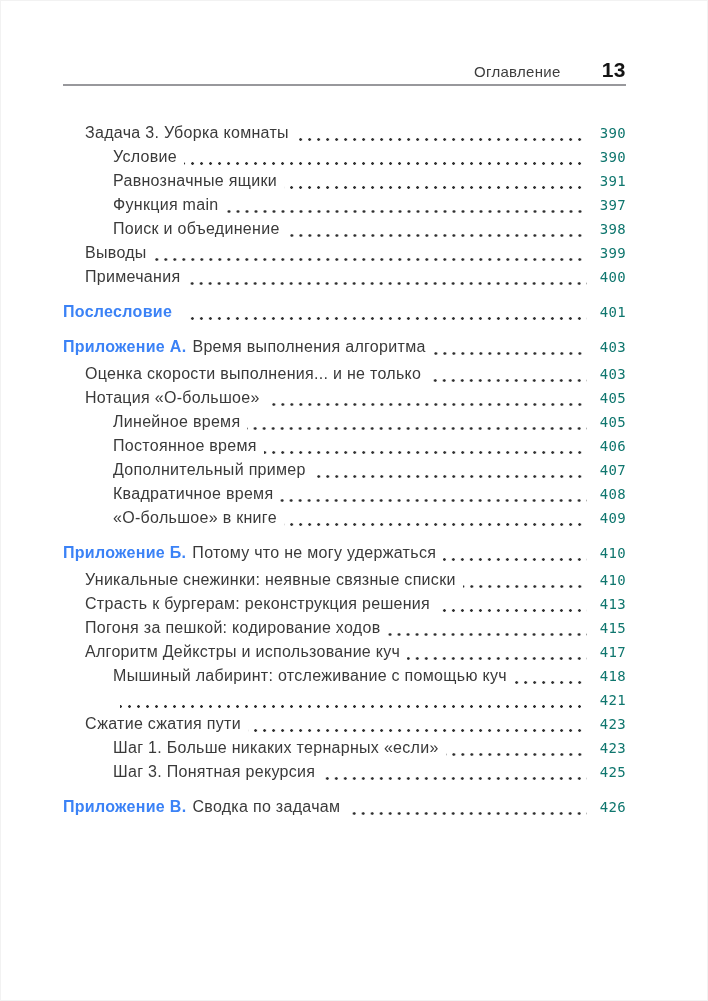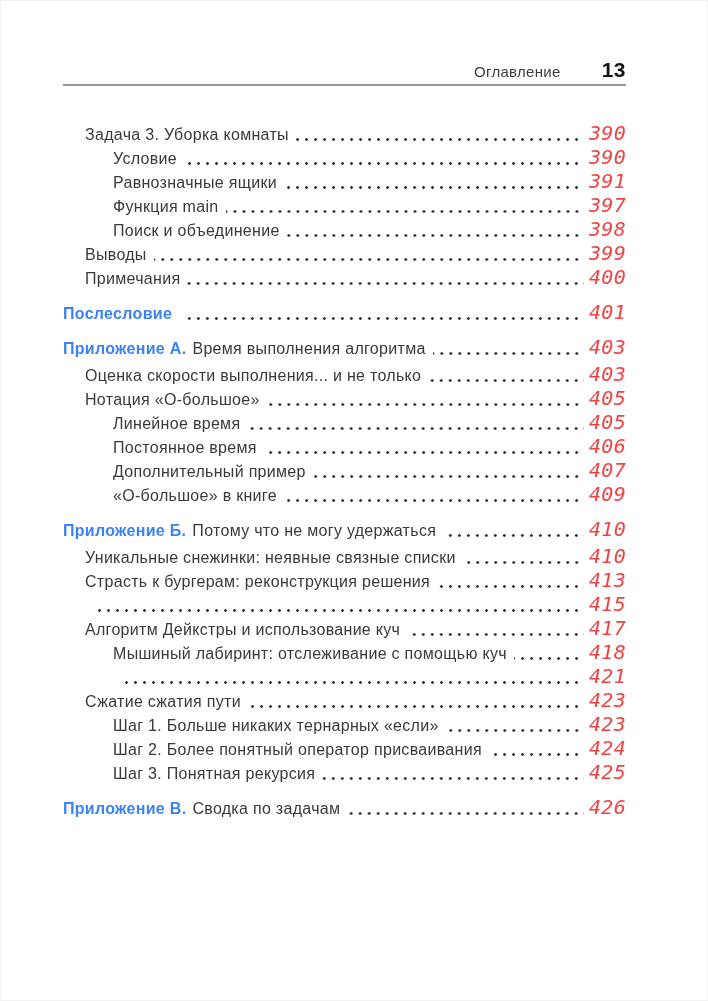--- a/index.html
+++ b/index.html
@@ -82,27 +82,26 @@
     height: 3px;
     margin: 0 5px 4px 7px;
     background-image: radial-gradient(circle at 1.5px 1.5px, #2f2f2f 1.25px, rgba(0,0,0,0) 1.5px);
     background-size: 9px 3px;
     background-repeat: repeat-x;
     background-position: right bottom;
     min-width: 12px;
   }
   .entry-page {
     font-family: "DejaVu Sans Mono", monospace;
-    font-size: 20px;
+    font-size: 14px;
     letter-spacing: 0.3px;
-    color: #ef4444;
+    color: #0f766e;
     min-width: 34px;
     text-align: right;
     white-space: nowrap;
-    font-style: italic;
   }
 </style>
 </head>
 <body>
 
 <div class="page">
 
   <header class="pagehead">
     <span class="running-title">Оглавление</span>
     <span class="head-pagenum">13</span>
@@ -190,20 +189,26 @@
     <span class="entry-page">406</span>
   </div>
       <div class="row lvl2">
 
     <span class="entry-title">Дополнительный пример</span>
     <span class="leader"></span>
     <span class="entry-page">407</span>
   </div>
       <div class="row lvl2">
 
+    <span class="entry-title">Квадратичное время</span>
+    <span class="leader"></span>
+    <span class="entry-page">408</span>
+  </div>
+      <div class="row lvl2">
+
     <span class="entry-title">«О-большое» в книге</span>
     <span class="leader"></span>
     <span class="entry-page">409</span>
   </div>
       <div class="row lvl0">
     <span class="entry-prefix">Приложение Б.</span>
     <span class="entry-title">Потому что не могу удержаться</span>
     <span class="leader"></span>
     <span class="entry-page">410</span>
   </div>
@@ -214,20 +219,21 @@
     <span class="entry-page">410</span>
   </div>
       <div class="row lvl1">
 
     <span class="entry-title">Страсть к бургерам: реконструкция решения</span>
     <span class="leader"></span>
     <span class="entry-page">413</span>
   </div>
       <div class="row lvl1">
 
+    <span class="entry-title">Погоня за пешкой: кодирование ходов</span>
     <span class="leader"></span>
     <span class="entry-page">415</span>
   </div>
       <div class="row lvl1">
 
     <span class="entry-title">Алгоритм Дейкстры и использование куч</span>
     <span class="leader"></span>
     <span class="entry-page">417</span>
   </div>
       <div class="row lvl2">
@@ -245,26 +251,20 @@
 
     <span class="entry-title">Сжатие сжатия пути</span>
     <span class="leader"></span>
     <span class="entry-page">423</span>
   </div>
       <div class="row lvl2">
 
     <span class="entry-title">Шаг 1. Больше никаких тернарных «если»</span>
     <span class="leader"></span>
     <span class="entry-page">423</span>
-  </div>
-      <div class="row lvl2">
-
-    <span class="entry-title">Шаг 2. Более понятный оператор присваивания</span>
-    <span class="leader"></span>
-    <span class="entry-page">424</span>
   </div>
       <div class="row lvl2">
 
     <span class="entry-title">Шаг 3. Понятная рекурсия</span>
     <span class="leader"></span>
     <span class="entry-page">425</span>
   </div>
       <div class="row lvl0">
     <span class="entry-prefix">Приложение В.</span>
     <span class="entry-title">Сводка по задачам</span>

